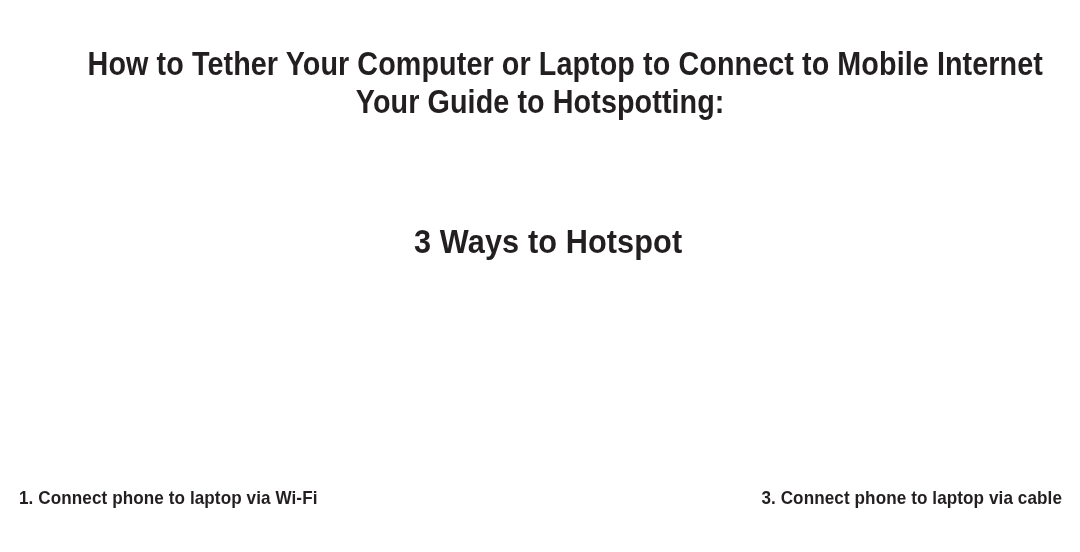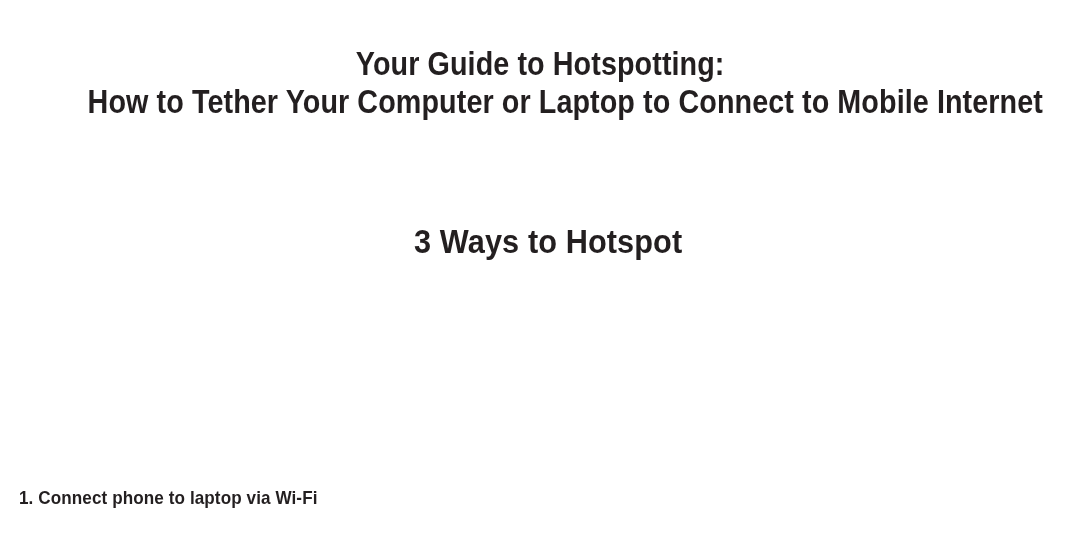--- a/index.html
+++ b/index.html
@@ -109,29 +109,30 @@
   }
   .caption-cell-1 .cond { transform-origin: left center; }
   .caption-cell-3 .cond { transform-origin: right center; }
 </style>
 </head>
 <body>
 
 <div class="page">
 
   <div class="title-block">
+    <span class="title-line title-line-2"><span class="cond">How to Tether Your Computer or Laptop to Connect to Mobile Internet</span></span>
     <span class="title-line title-line-1"><span class="cond">Your Guide to Hotspotting:</span></span>
-    <span class="title-line title-line-2"><span class="cond">How to Tether Your Computer or Laptop to Connect to Mobile Internet</span></span>
   </div>
 
   <div class="section-heading"><span class="cond">3 Ways to Hotspot</span></div>
 
   <div class="illustrations">
     <div class="illustration-slot"></div>
     <div class="illustration-slot"></div>
     <div class="illustration-slot"></div>
   </div>
 
   <div class="caption-row">
     <div class="caption-cell caption-cell-1"><span class="cond">1. Connect phone to laptop via Wi-Fi</span></div>
+    <div class="caption-cell caption-cell-3"><span class="cond">3. Connect phone to laptop via cable</span></div>
   </div>
 
 </div>
 
 </body></html>

